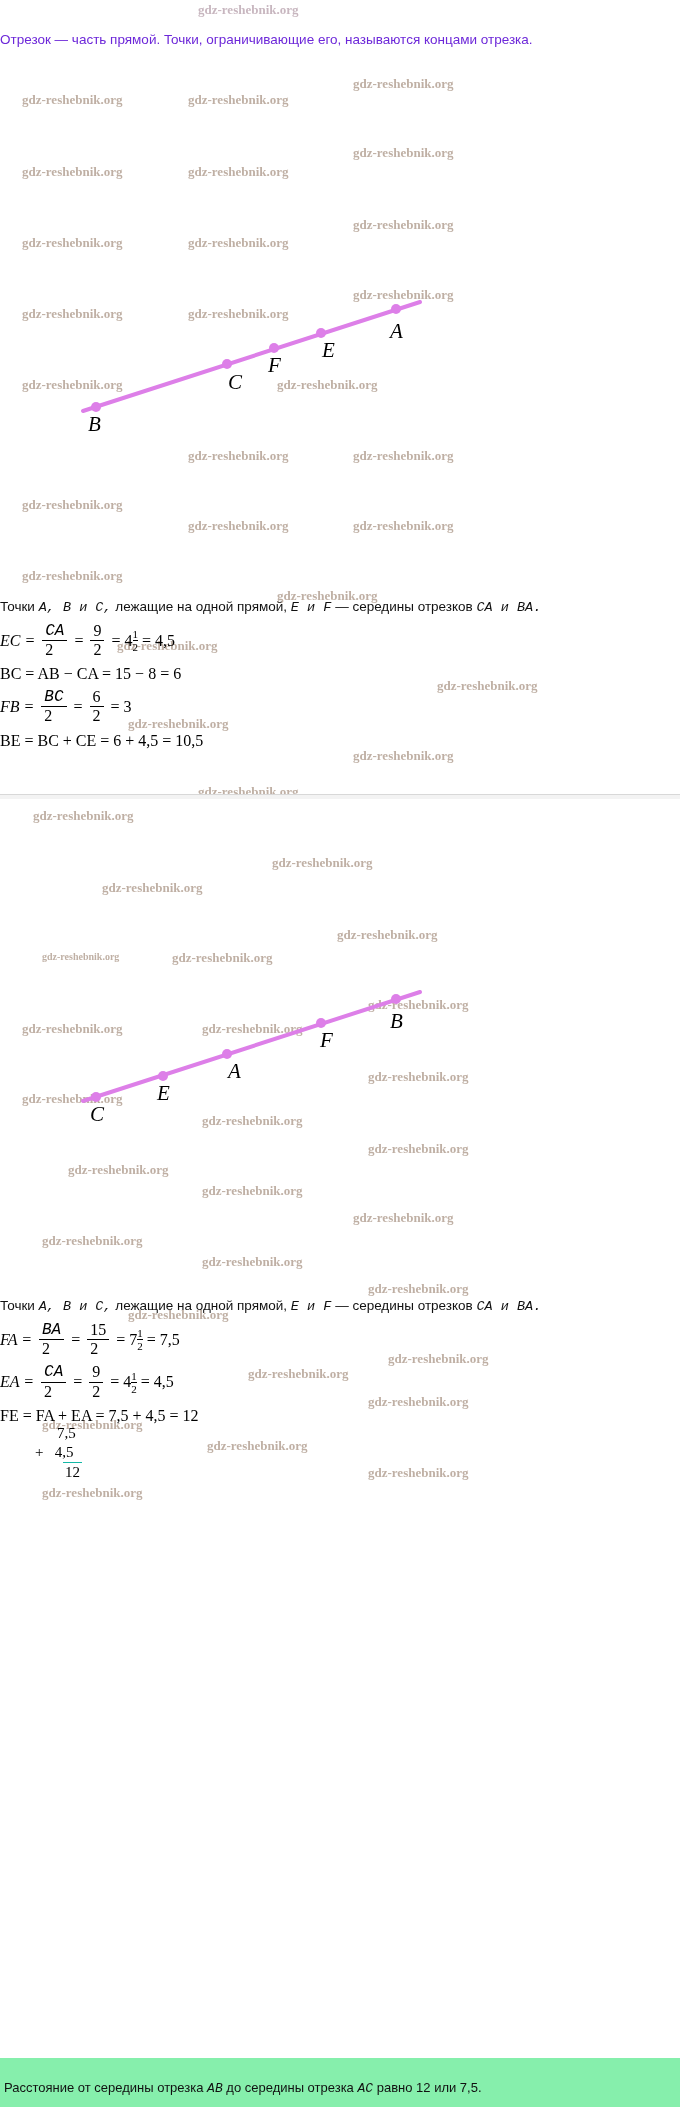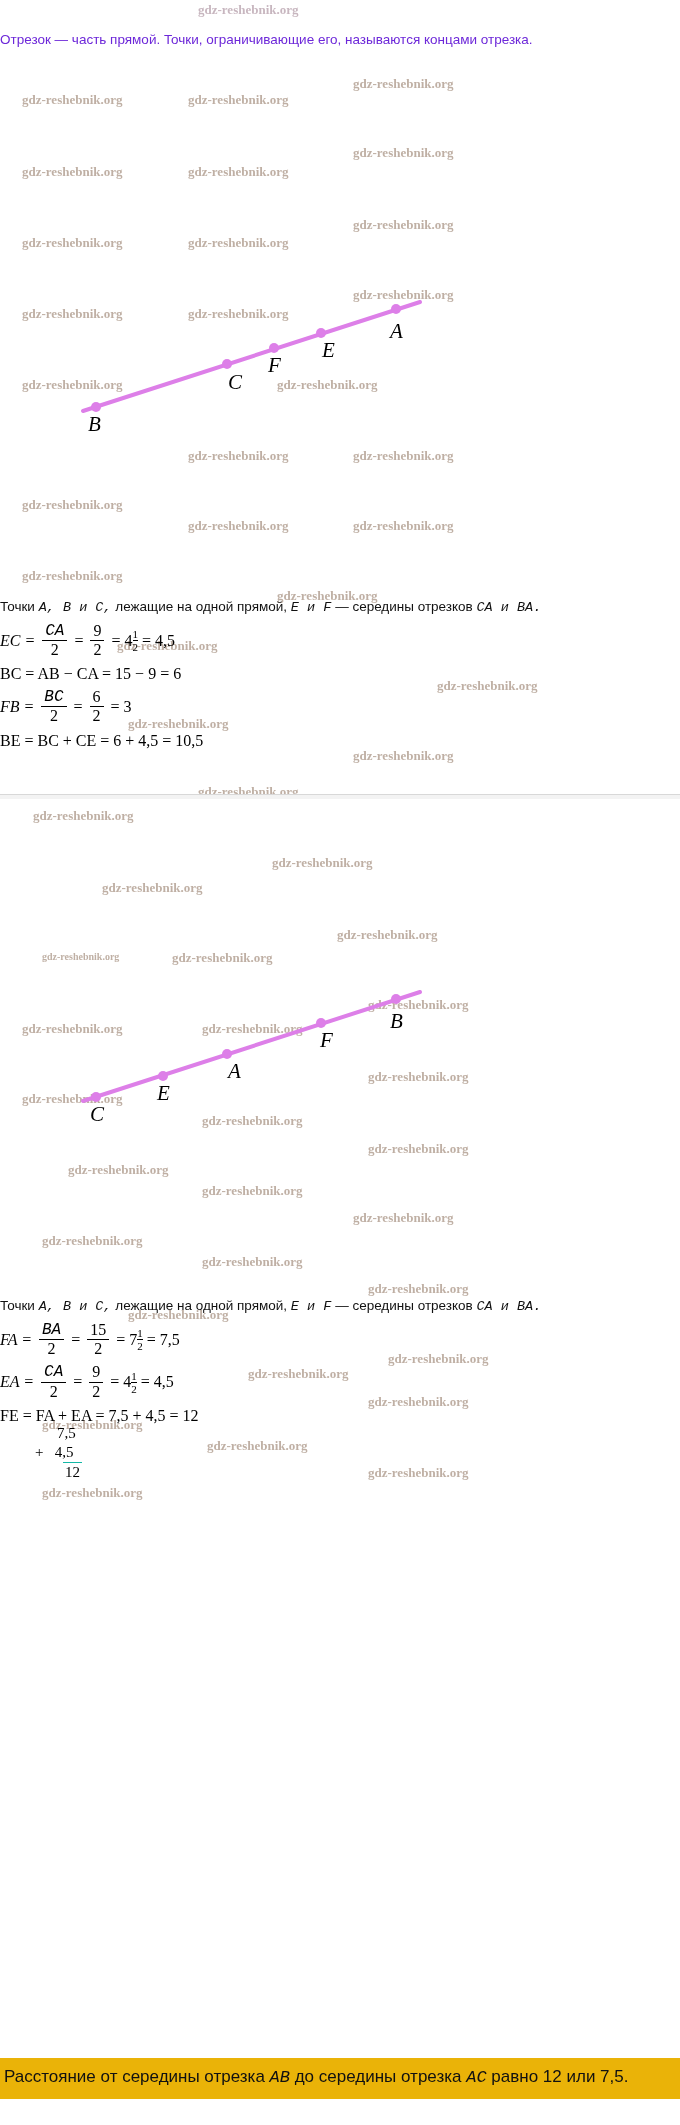--- a/index.html
+++ b/index.html
@@ -88,21 +88,21 @@
   .eqrow {
     font-family: "Liberation Serif", serif;
     font-size: 16px;
     line-height: 1.15;
     margin: 5px 0 3px 0;
     white-space: nowrap;
   }
   .frac {
     display: inline-block;
     vertical-align: middle;
-    text-align: center;
+    text-align: left;
     margin: 0 3px;
     position: relative;
     top: -1px;
   }
   .frac .num {
     display: block;
     padding: 0 3px;
     border-bottom: 1px solid #000;
     line-height: 1.15;
   }
@@ -156,25 +156,25 @@
   .coladd .sumline {
     border-top: 1px solid #14b8a6;
     display: inline-block;
     padding: 0 2px;
   }
 
   .answer {
     position: absolute;
     left: 0;
     width: 680px;
-    background: #eab308;
-    padding: 6px 4px 8px 4px;
+    background: #86efac;
+    padding: 20px 4px 8px 4px;
     box-sizing: border-box;
     font-family: "Liberation Sans", sans-serif;
-    font-size: 17px;
+    font-size: 13px;
     line-height: 1.5;
     color: #111;
   }
 </style>
 </head>
 <body>
 
 <div class="page">
 
   <div id="wm-layer">
@@ -265,21 +265,21 @@
       </span>
       <span>=</span>
       <span class="frac">
         <span class="num">9</span>
         <span class="den">2</span>
       </span>
       <span>= 4</span><span class="mixed"><span class="mfrac"><span class="mnum">1</span><span>2</span></span></span>
       <span>= 4,5</span>
     </div>
 
-    <div class="eqrow">BC = AB − CA = 15 − 9 = 6</div>
+    <div class="eqrow">BC = AB − CA = 15 − 8 = 6</div>
 
     <div class="eqrow">
       <i>FB =</i>
       <span class="frac">
         <span class="num mi">BC</span>
         <span class="den">2</span>
       </span>
       <span>=</span>
       <span class="frac">
         <span class="num">6</span>

